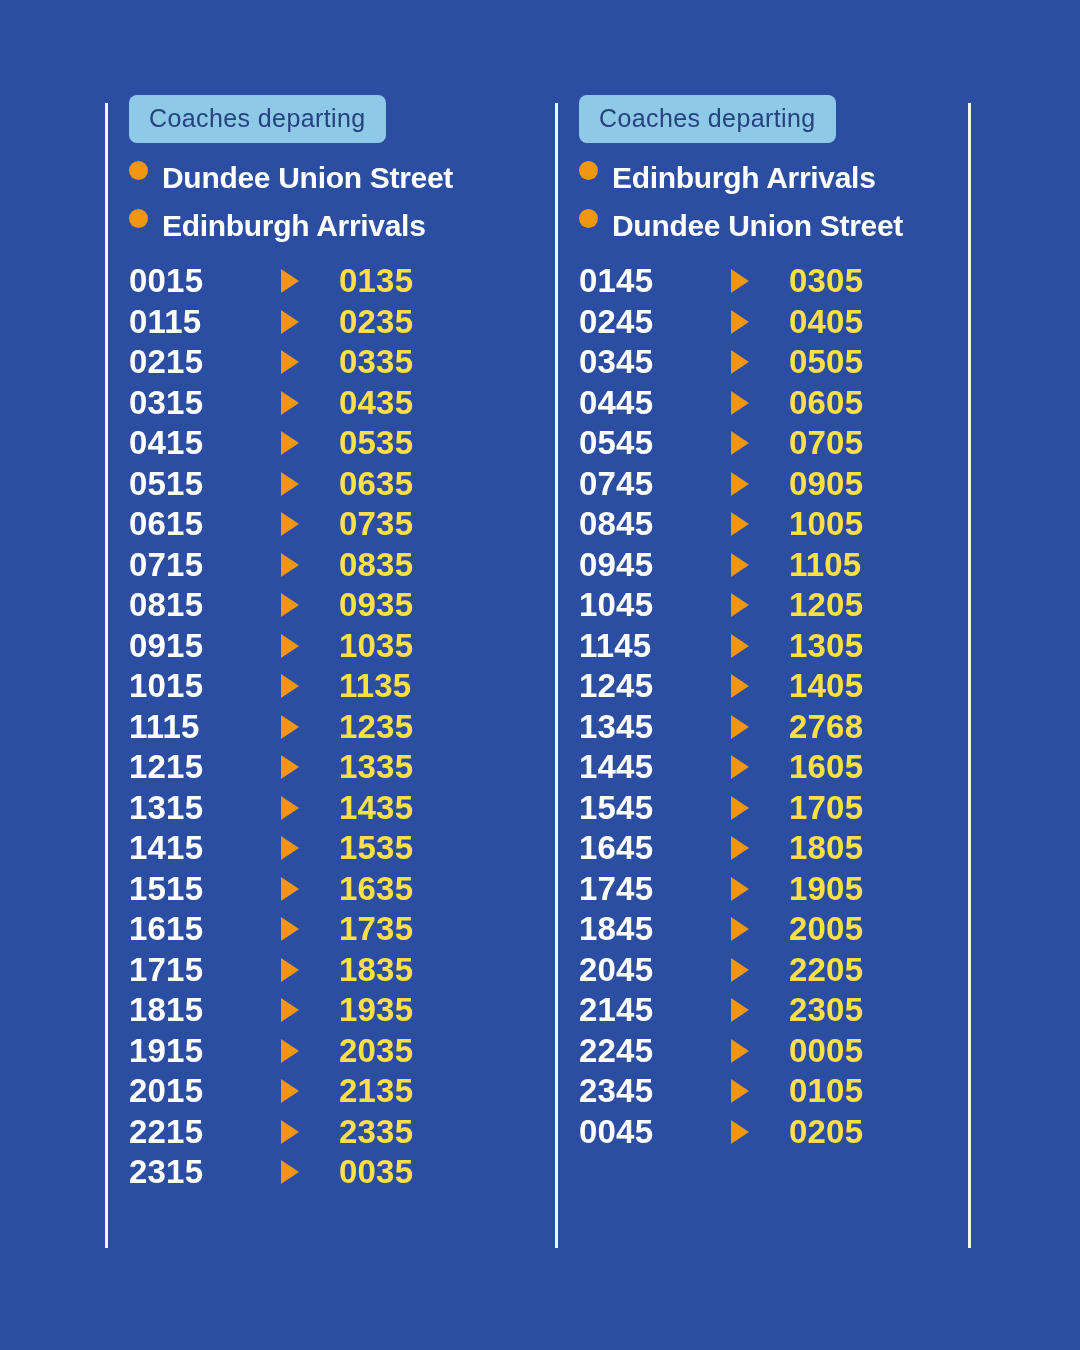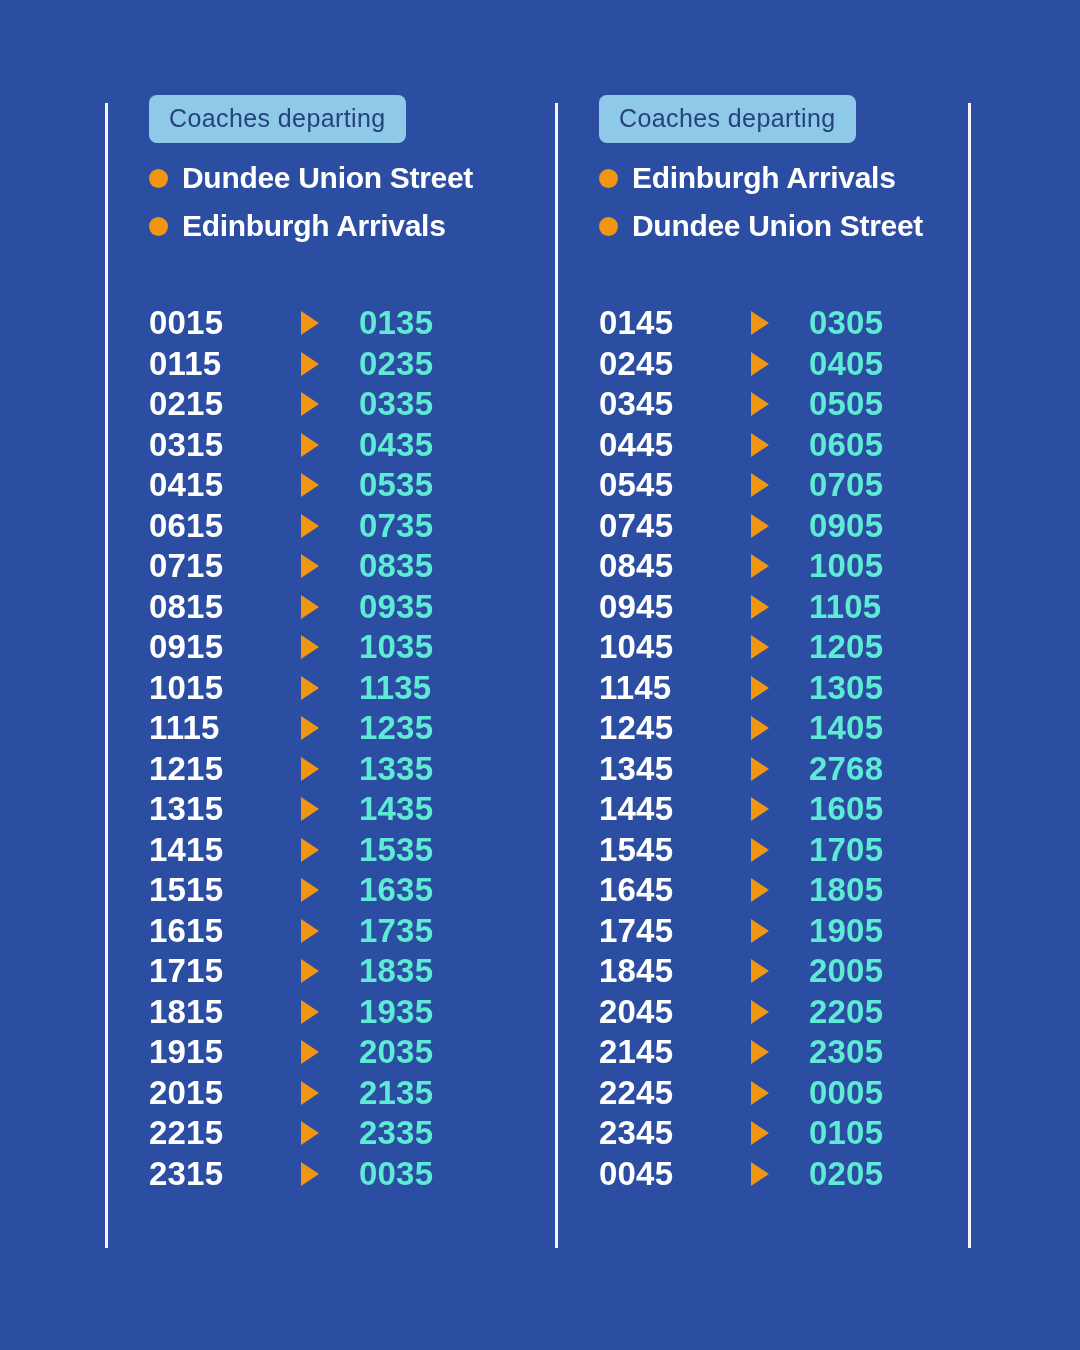--- a/index.html
+++ b/index.html
@@ -13,21 +13,21 @@
   .board {
     position: relative;
     width: 1080px;
     height: 1350px;
     display: flex;
     padding: 95px 0 0 0;
   }
   .panel {
     position: relative;
     width: 440px;
-    padding-left: 44px;
+    padding-left: 24px;
   }
   .panel.left { margin-left: 105px; }
   .panel.right { margin-left: 10px; }
   
   .vrule {
     position: absolute;
     top: 0;
     width: 3px;
     background: #ffffff;
     opacity: 0.95;
@@ -41,62 +41,61 @@
     background: #8ec9e8;
     color: #26427f;
     font-size: 25px;
     letter-spacing: 0.4px;
     padding: 9px 20px 10px 20px;
     border-radius: 8px;
     font-weight: 400;
   }
   .route-line {
     display: flex;
-    align-items: center;
     margin-top: 14px;
   }
   .route-line.first { margin-top: 18px; }
   .dot {
     width: 19px;
     height: 19px;
     border-radius: 50%;
     background: #f09612;
     flex: none;
     margin-right: 14px;
   }
   .route-name {
     color: #ffffff;
     font-size: 30px;
     font-weight: bold;
     letter-spacing: -0.3px;
     white-space: nowrap;
   }
   .times {
-    margin-top: 60px;
+    margin-top: 18px;
   }
   .time-row {
     display: flex;
     align-items: center;
     height: 40.5px;
   }
   .t-depart {
     color: #ffffff;
     font-size: 33px;
     font-weight: bold;
     width: 150px;
     letter-spacing: 0.2px;
   }
   .arrow {
     width: 60px;
     display: flex;
     align-items: center;
   }
   .arrow svg { display: block; }
   .t-arrive {
-    color: #5eead4;
+    color: #fde047;
     font-size: 33px;
     font-weight: bold;
     letter-spacing: 0.2px;
   }
 </style>
 </head>
 <body>
 
 <div class="board">
 
@@ -157,20 +156,29 @@
       <div class="time-row">
           <span class="t-depart">0415</span>
           <span class="arrow">
             <svg width="22" height="26" viewBox="0 0 22 26">
               <polygon points="2,1 20,13 2,25" fill="#f09612"></polygon>
             </svg>
           </span>
           <span class="t-arrive">0535</span>
         </div>
       <div class="time-row">
+          <span class="t-depart">0515</span>
+          <span class="arrow">
+            <svg width="22" height="26" viewBox="0 0 22 26">
+              <polygon points="2,1 20,13 2,25" fill="#f09612"></polygon>
+            </svg>
+          </span>
+          <span class="t-arrive">0635</span>
+        </div>
+      <div class="time-row">
           <span class="t-depart">0615</span>
           <span class="arrow">
             <svg width="22" height="26" viewBox="0 0 22 26">
               <polygon points="2,1 20,13 2,25" fill="#f09612"></polygon>
             </svg>
           </span>
           <span class="t-arrive">0735</span>
         </div>
       <div class="time-row">
           <span class="t-depart">0715</span>

